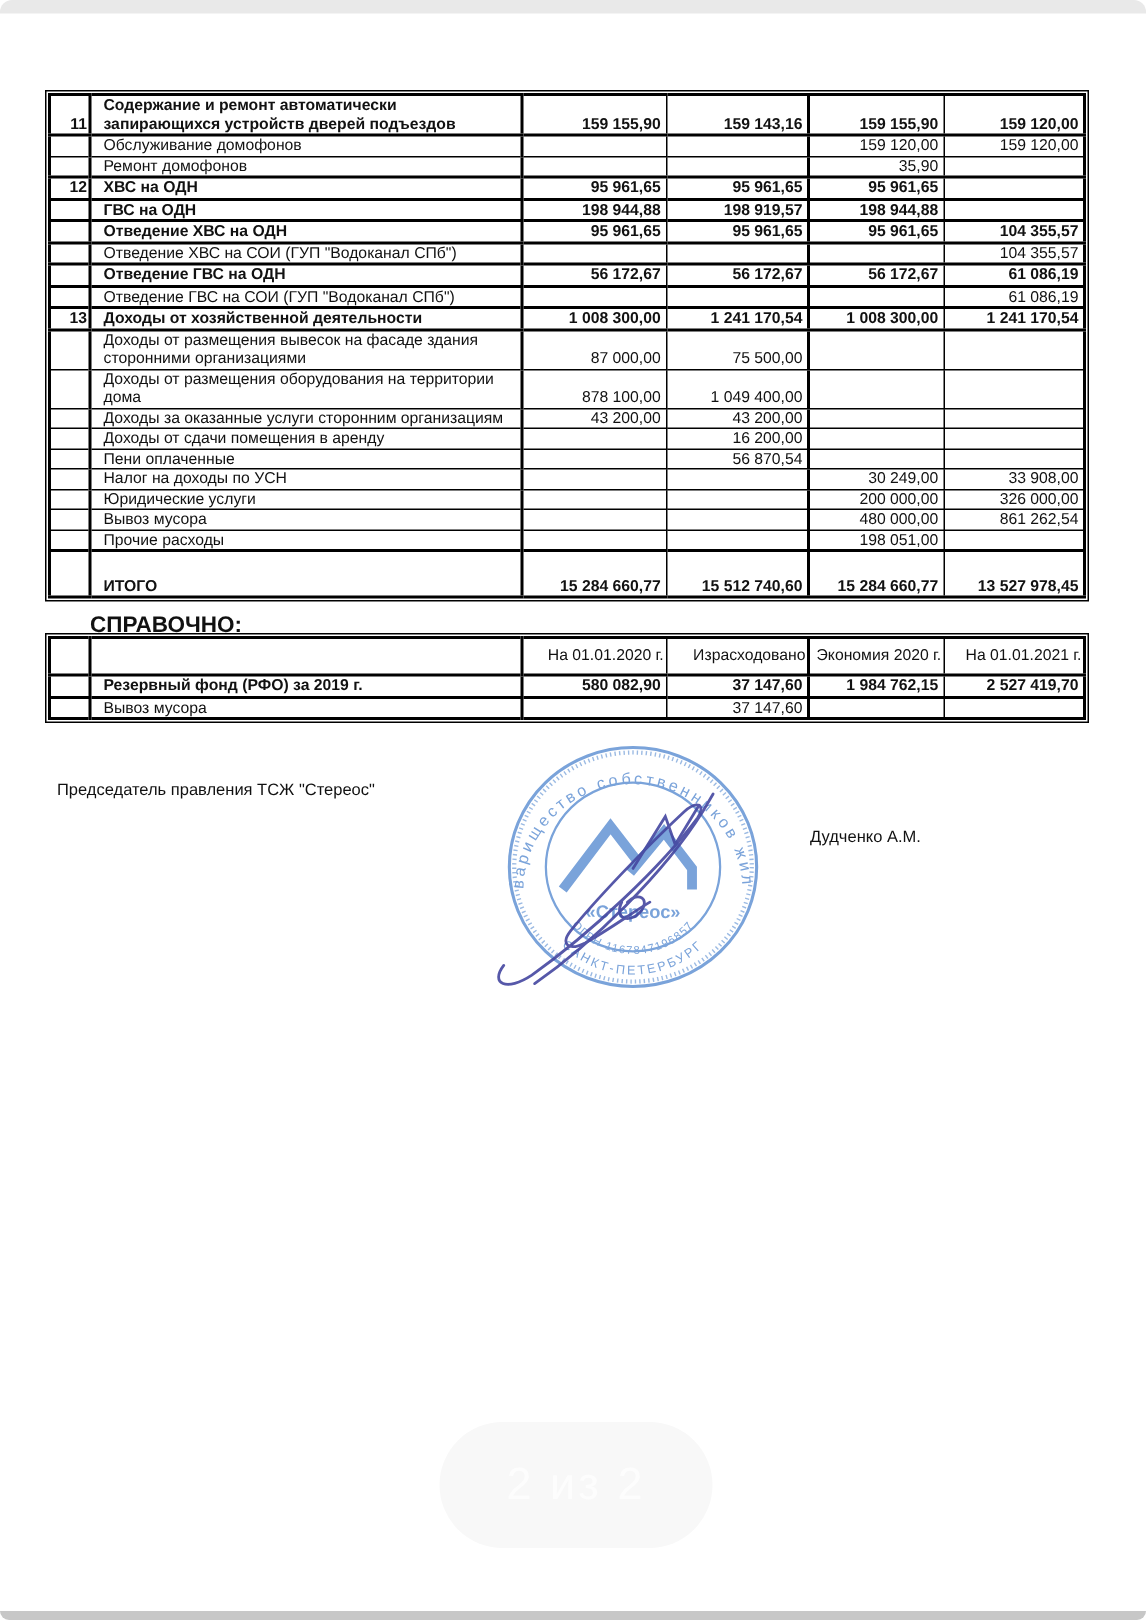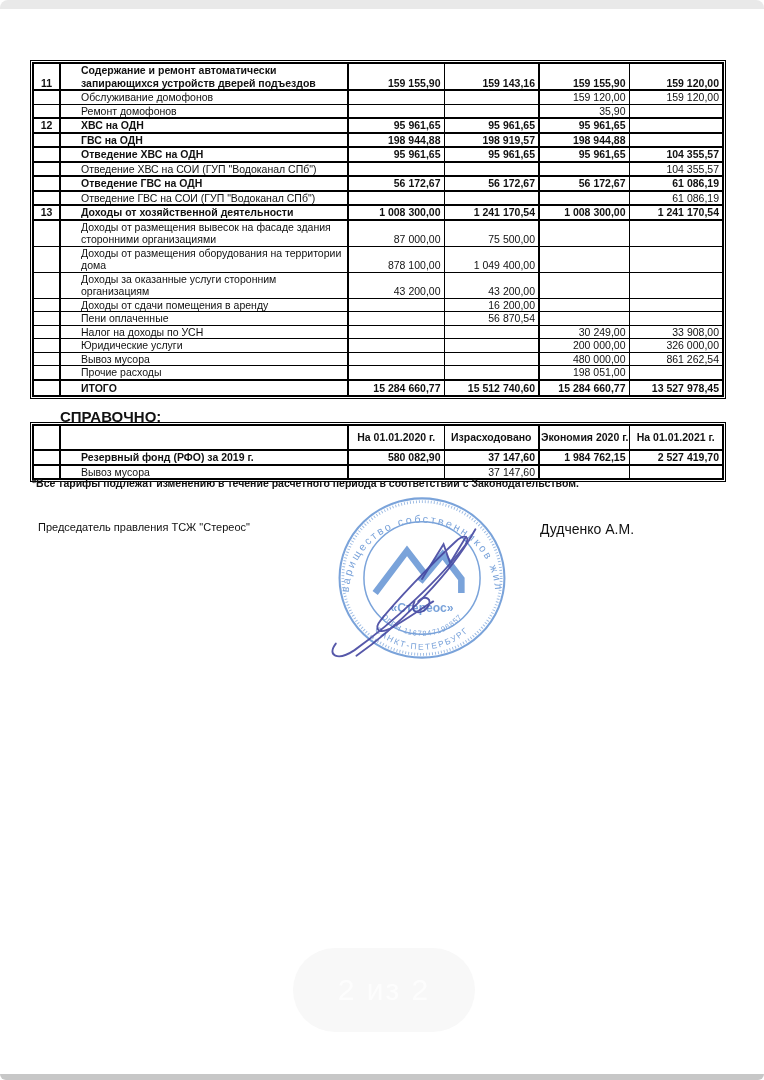--- a/index.html
+++ b/index.html
@@ -9,37 +9,37 @@
         border-radius:8px 8px 0 0;}
   .scan-edge-bottom{position:absolute;left:0;top:1074px;width:764px;height:6px;background:#c7c7c7;
         border-radius:0 0 8px 8px;}
 
   table.fin{position:absolute;border-collapse:collapse;table-layout:fixed;
         border:2px solid #000;outline:1px solid #000;outline-offset:1px;}
   #main-table{left:32px;top:62px;width:690px;}
   #reserve-table{left:32px;top:424px;width:690px;}
   table.fin td{border:1px solid #000;font-size:10.5px;line-height:12.5px;padding:0 3px;
         vertical-align:bottom;overflow:hidden;}
-  table.fin td.c-num{text-align:center;font-weight:bold;padding:0 1px;}
-  table.fin td.c-name{padding-left:20px;}
+  table.fin td.c-num{text-align:right;font-weight:bold;padding:0 1px;}
+  table.fin td.c-name{padding-left:8px;}
   table.fin td.c-val{text-align:right;white-space:nowrap;}
   table.fin tr{height:13px;}
   table.fin tr.cat td, table.fin tr.total td{font-weight:bold;border-top:2px solid #000;border-bottom:2px solid #000;}
-  table.fin tr.total{height:16px;}
+  table.fin tr.total{height:31px;}
   table.fin td.indent{}
   table.fin td:nth-child(2){border-left:2px solid #000;}
   table.fin td:nth-child(3){border-left:2px solid #000;}
   table.fin td:nth-child(5){border-left:2.5px solid #000;}
   #reserve-table tr.hdr{height:25px;}
-  #reserve-table tr.hdr td{font-weight:bold;text-align:center;vertical-align:middle;white-space:nowrap;padding:0 1px;}
+  #reserve-table tr.hdr td{font-weight:normal;text-align:right;vertical-align:middle;white-space:nowrap;padding:0 1px;}
 
   .spravochno{position:absolute;left:60px;top:408px;font-size:15px;font-weight:bold;}
   .footnote{position:absolute;left:32px;top:477px;font-size:10.5px;font-weight:bold;}
   .sig-left{position:absolute;left:38px;top:521px;font-size:11px;}
-  .sig-right{position:absolute;left:540px;top:521px;font-size:14px;}
+  .sig-right{position:absolute;left:540px;top:552px;font-size:11px;}
 
   .stamp{position:absolute;left:328px;top:489px;width:188px;height:178px;}
   .page-pill{position:absolute;left:293px;top:948px;width:182px;height:84px;background:#f8f8f8;
         border-radius:42px;display:flex;align-items:center;justify-content:center;
         color:#fdfdfd;font-size:30px;letter-spacing:2px;}
 </style>
 </head>
 <body>
 
 <div class="page">
@@ -250,21 +250,20 @@
           <td class="c-num"></td>
           <td class="c-name">Вывоз мусора</td>
           <td class="c-val"></td>
           <td class="c-val">37 147,60</td>
           <td class="c-val"></td>
           <td class="c-val"></td>
         </tr>
       </tbody>
   </table>
 
-  <div class="footnote">*Все тарифы подлежат изменению в течение расчетного периода в соответствии с Законодательством.</div>
 
   <div class="sig-left">Председатель правления ТСЖ "Стереос"</div>
   <div class="sig-right">Дудченко А.М.</div>
 
   <div class="stamp">
     <svg viewBox="0 0 200 190" width="188" height="178">
       <g fill="none" stroke="#7aa3da">
         <ellipse cx="100" cy="95" rx="88" ry="85" stroke-width="2.2"></ellipse>
         <ellipse cx="100" cy="95" rx="84.5" ry="81.5" stroke-width="3" stroke-dasharray="1 2.2" opacity="0.75"></ellipse>
         <ellipse cx="100" cy="95" rx="62" ry="60" stroke-width="1.6"></ellipse>

